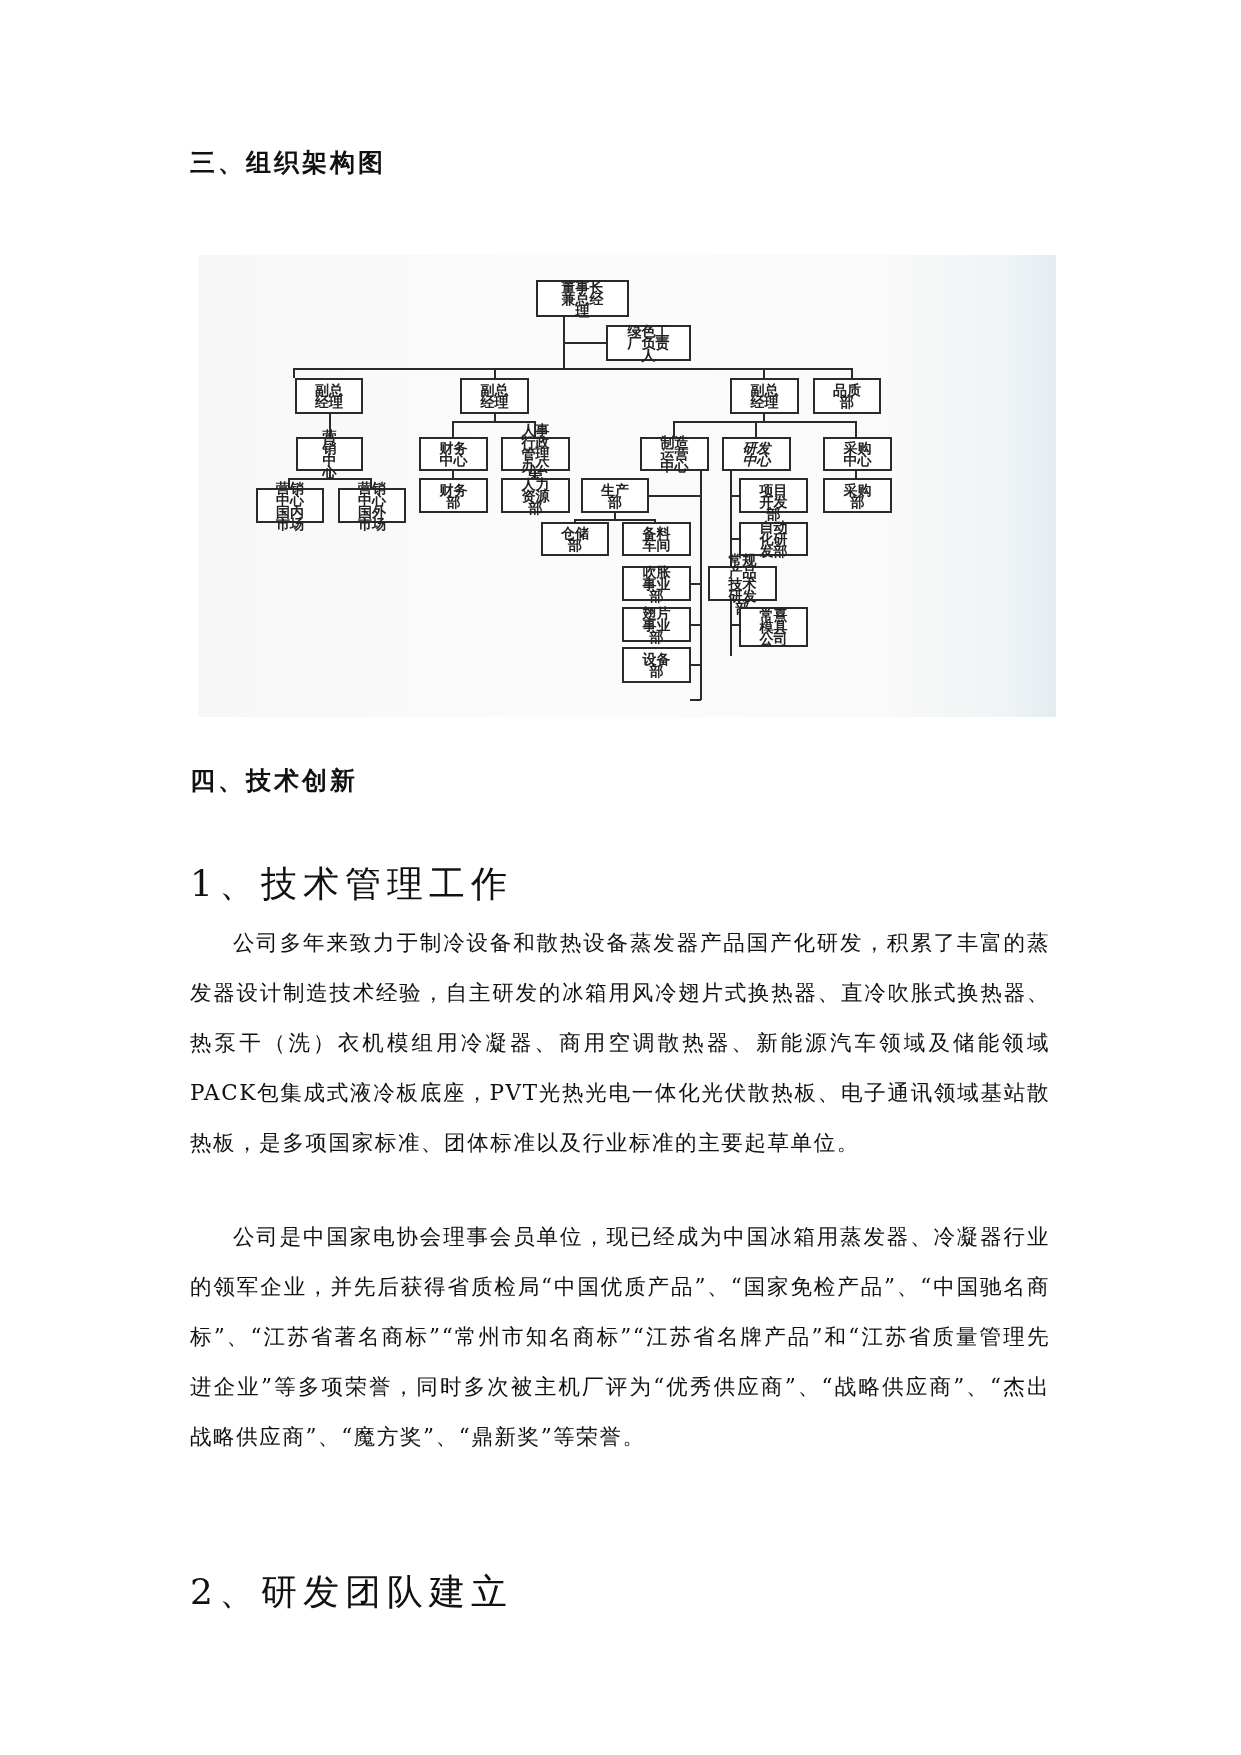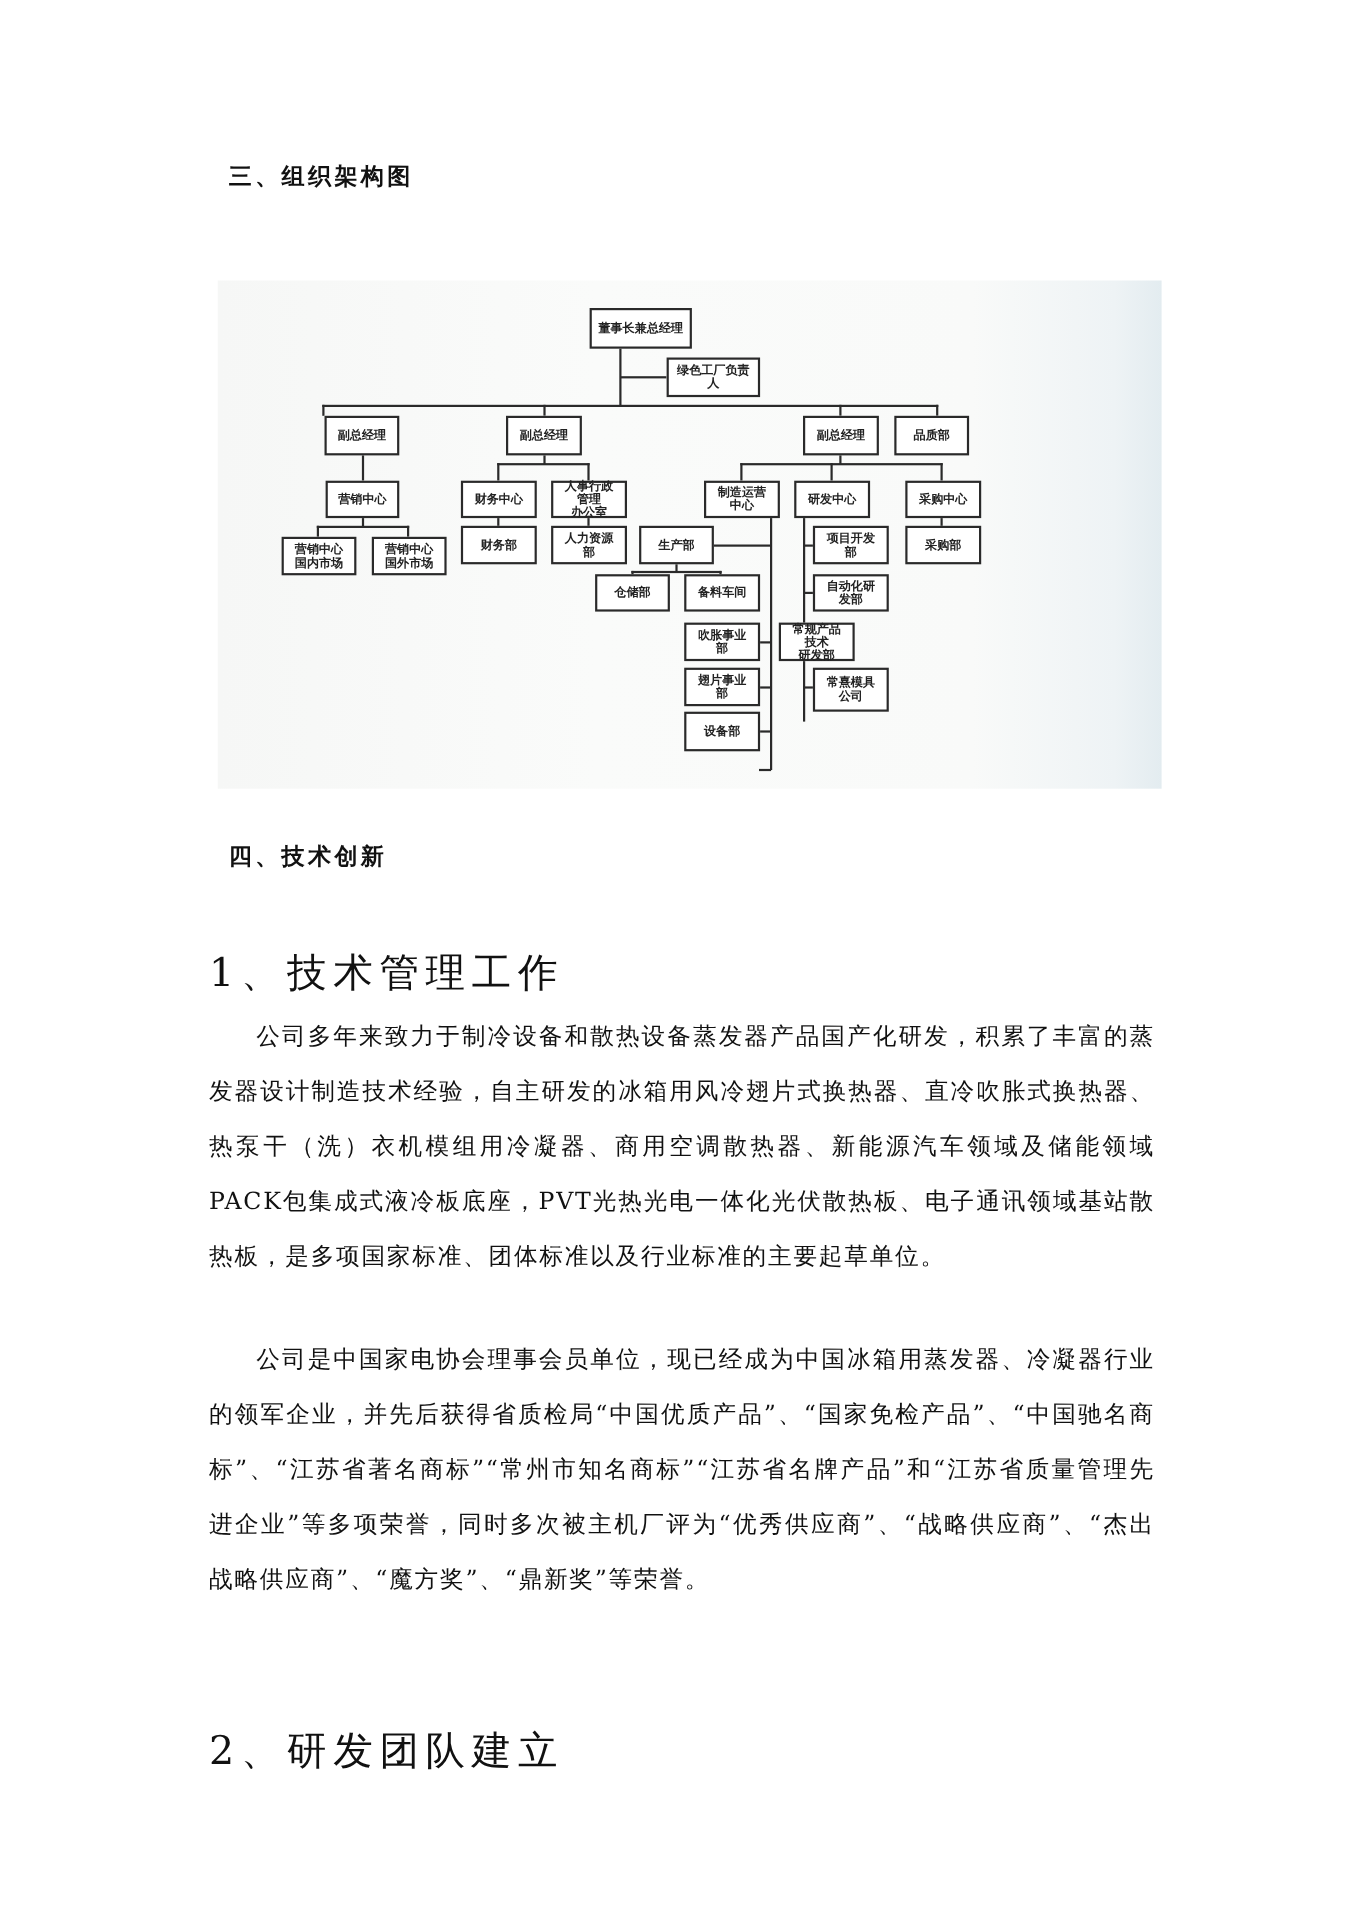--- a/index.html
+++ b/index.html
@@ -1,29 +1,29 @@
 <!DOCTYPE html>
 <html><head>
 <meta charset="utf-8">
 <style>
   html, body { margin: 0; padding: 0; background: #ffffff; }
   body { width: 1241px; height: 1755px; position: relative; overflow: hidden;
          font-family: "DejaVu Serif", "Liberation Serif", serif; color: #111; }
-  .h1 { position: absolute; left: 208px; font-size: 21px; font-weight: bold;
+  .h1 { position: absolute; left: 190px; font-size: 25px; font-weight: bold;
         font-family: "DejaVu Sans", "Liberation Sans", sans-serif; letter-spacing: 3px; margin: 0; }
   .h2 { position: absolute; left: 190px; font-size: 36px; font-weight: normal;
         letter-spacing: 6px; margin: 0; font-family: "DejaVu Serif", serif; }
   .para { position: absolute; left: 190px; width: 860px; font-size: 21.5px; line-height: 50px;
           margin: 0; text-align: justify; letter-spacing: 1.6px; text-indent: 43px; }
   #chart { position: absolute; left: 198px; top: 255px; width: 858px; height: 462px;
            background: linear-gradient(90deg, #f6f7f6 0%, #fafbfa 40%, #f9faf9 80%, #eef3f5 95%, #e3ecf0 100%); }
   .box { position: absolute; border: 2px solid #2a2a2a; background: #fff; box-sizing: border-box;
          display: flex; align-items: center; justify-content: center; text-align: center;
-         font-family: "DejaVu Sans", "Liberation Sans", sans-serif; font-size: 11px; line-height: 12px;
-         color: #222; font-weight: bold; padding: 0 6px; white-space: pre-line; }
+         font-family: "DejaVu Sans", "Liberation Sans", sans-serif; font-size: 14px; line-height: 12px;
+         color: #222; font-weight: bold; padding: 0 18px; white-space: pre-line; }
   .ln { position: absolute; background: #2a2a2a; }
 </style>
 </head>
 <body>
 
 <h1 class="h1" style="top:146px;">三、组织架构图</h1>
 
 <div id="chart">
 
   <div class="ln" style="left:365px;top:61px;width:2px;height:54px;"></div>
@@ -87,21 +87,21 @@
   <div class="box" style="left:140px;top:233px;width:68px;height:35px;">营销中心
 国外市场</div>
 
   <div class="box" style="left:221px;top:182px;width:69px;height:34px;">财务中心</div>
   <div class="box" style="left:303px;top:182px;width:69px;height:34px;">人事行政管理
 办公室</div>
   <div class="box" style="left:221px;top:223px;width:69px;height:35px;">财务部</div>
   <div class="box" style="left:303px;top:223px;width:69px;height:35px;">人力资源部</div>
 
   <div class="box" style="left:442px;top:182px;width:69px;height:34px;">制造运营中心</div>
-  <div class="box" style="left:524px;top:182px;width:69px;height:34px;">研发中心</div>
+  <div class="box" style="left:524px;top:182px;width:69px;height:34px;font-style:italic;">研发中心</div>
   <div class="box" style="left:625px;top:182px;width:69px;height:34px;">采购中心</div>
 
   <div class="box" style="left:383px;top:223px;width:68px;height:35px;">生产部</div>
   <div class="box" style="left:343px;top:267px;width:68px;height:34px;">仓储部</div>
   <div class="box" style="left:424px;top:267px;width:69px;height:34px;">备料车间</div>
   <div class="box" style="left:424px;top:311px;width:69px;height:35px;text-align:center;">吹胀事业部</div>
   <div class="box" style="left:424px;top:352px;width:69px;height:35px;">翅片事业部</div>
   <div class="box" style="left:424px;top:392px;width:69px;height:36px;">设备部</div>
 
   <div class="box" style="left:541px;top:223px;width:69px;height:35px;align-items:flex-start;padding-top:4px;">项目开发部</div>

